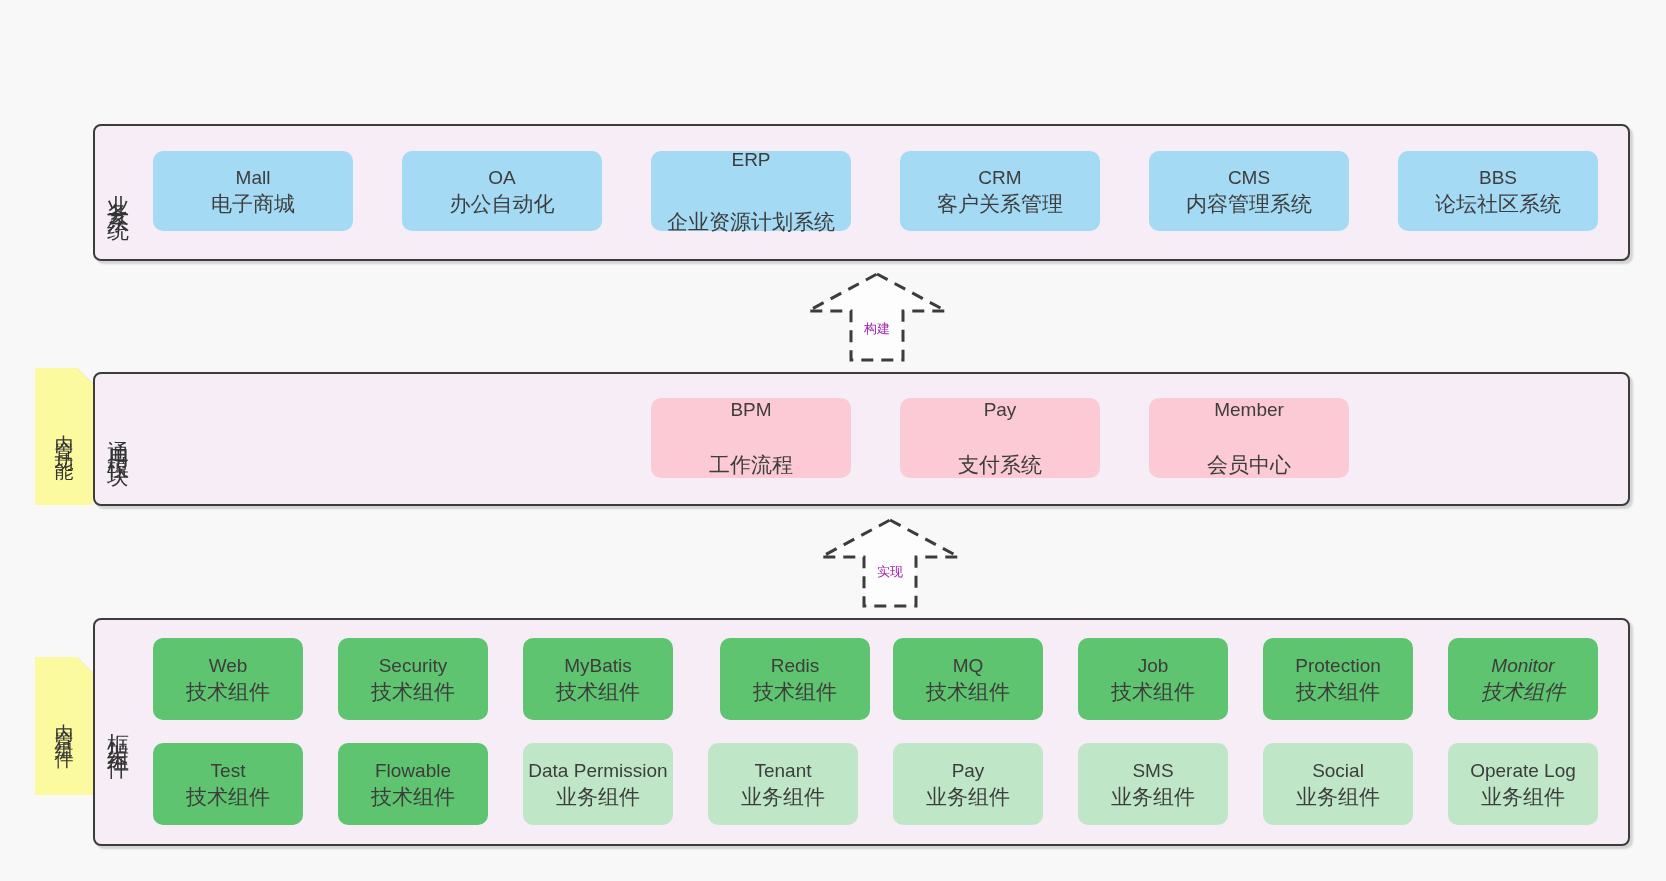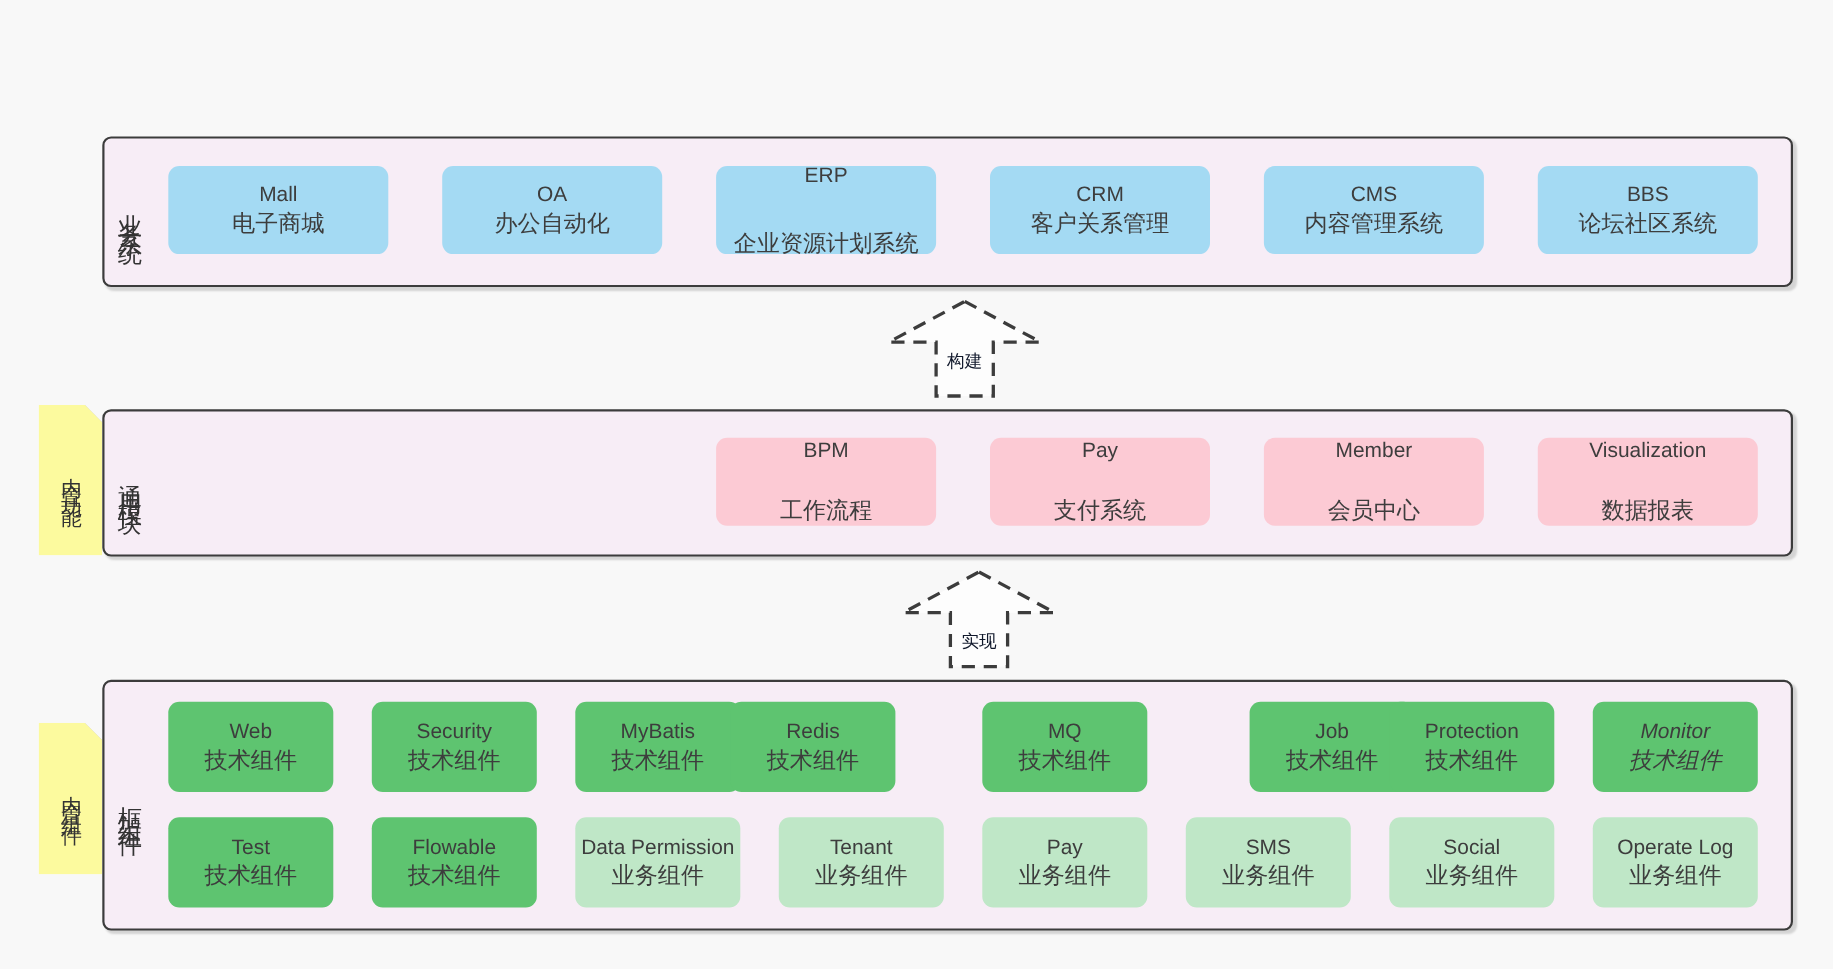--- a/index.html
+++ b/index.html
@@ -58,21 +58,21 @@
   .arrow{position:absolute;z-index:0;}
   .arrow path{
     fill:#fdfdfd;
     stroke:var(--border,#3c3c3c);
     stroke-width:3;
     stroke-dasharray:12 8;
   }
   .arrow-label{
     position:absolute;z-index:2;
     background:#fdfdfd;padding:2px 4px;
-    font-size:16px;color:#0f172a;
+    font-size:13px;color:#a21caf;
     transform:translate(-50%,-50%);
   }
 </style>
 </head>
 <body>
 
 <div class="canvas">
 
   <div class="band" style="top:124px;height:133px;">
     <div class="band-label">业务系统</div>
@@ -117,57 +117,53 @@
     <div class="s">工作流程</div>
   </div>
   <div class="node n-pink w6" style="left:900px;top:398px;">
     <div class="t">Pay</div>
     <div class="s">支付系统</div>
   </div>
   <div class="node n-pink w6" style="left:1149px;top:398px;">
     <div class="t">Member</div>
     <div class="s">会员中心</div>
   </div>
-  <div class="node n-pink w6" style="left:1398px;top:398px;">
-    <div class="t">Visualization</div>
-    <div class="s">数据报表</div>
-  </div>
 
   <svg class="arrow" style="left:818px;top:517px;" width="144" height="92" viewBox="0 0 144 92">
     <path d="M72 3 L141 40 L98 40 L98 89 L46 89 L46 40 L3 40 Z"></path>
   </svg>
-  <div class="arrow-label" style="left:890px;top:584px;">实现</div>
+  <div class="arrow-label" style="left:890px;top:572px;">实现</div>
 
   <div class="fold" style="left:77px;top:657px;"></div>
   <div class="sticky" style="top:657px;height:138px;">内置组件</div>
   <div class="band" style="top:618px;height:224px;">
     <div class="band-label">框架组件</div>
   </div>
 
   <div class="node n-g1 w8" style="left:153px;top:638px;">
     <div class="t">Web</div>
     <div class="s">技术组件</div>
   </div>
   <div class="node n-g1 w8" style="left:338px;top:638px;">
     <div class="t">Security</div>
     <div class="s">技术组件</div>
   </div>
   <div class="node n-g1 w8" style="left:523px;top:638px;">
     <div class="t">MyBatis</div>
     <div class="s">技术组件</div>
   </div>
-  <div class="node n-g1 w8" style="left:664px;top:638px;">
+  <div class="node n-g1 w8" style="left:720px;top:638px;">
     <div class="t">Redis</div>
     <div class="s">技术组件</div>
   </div>
   <div class="node n-g1 w8" style="left:893px;top:638px;">
     <div class="t">MQ</div>
     <div class="s">技术组件</div>
   </div>
-  <div class="node n-g1 w8" style="left:1136px;top:638px;">
+  <div class="node n-g1 w8" style="left:1078px;top:638px;">
     <div class="t">Job</div>
     <div class="s">技术组件</div>
   </div>
   <div class="node n-g1 w8" style="left:1263px;top:638px;">
     <div class="t">Protection</div>
     <div class="s">技术组件</div>
   </div>
   <div class="node n-g1 w8" style="left:1448px;top:638px;font-style:italic;">
     <div class="t">Monitor</div>
     <div class="s">技术组件</div>

